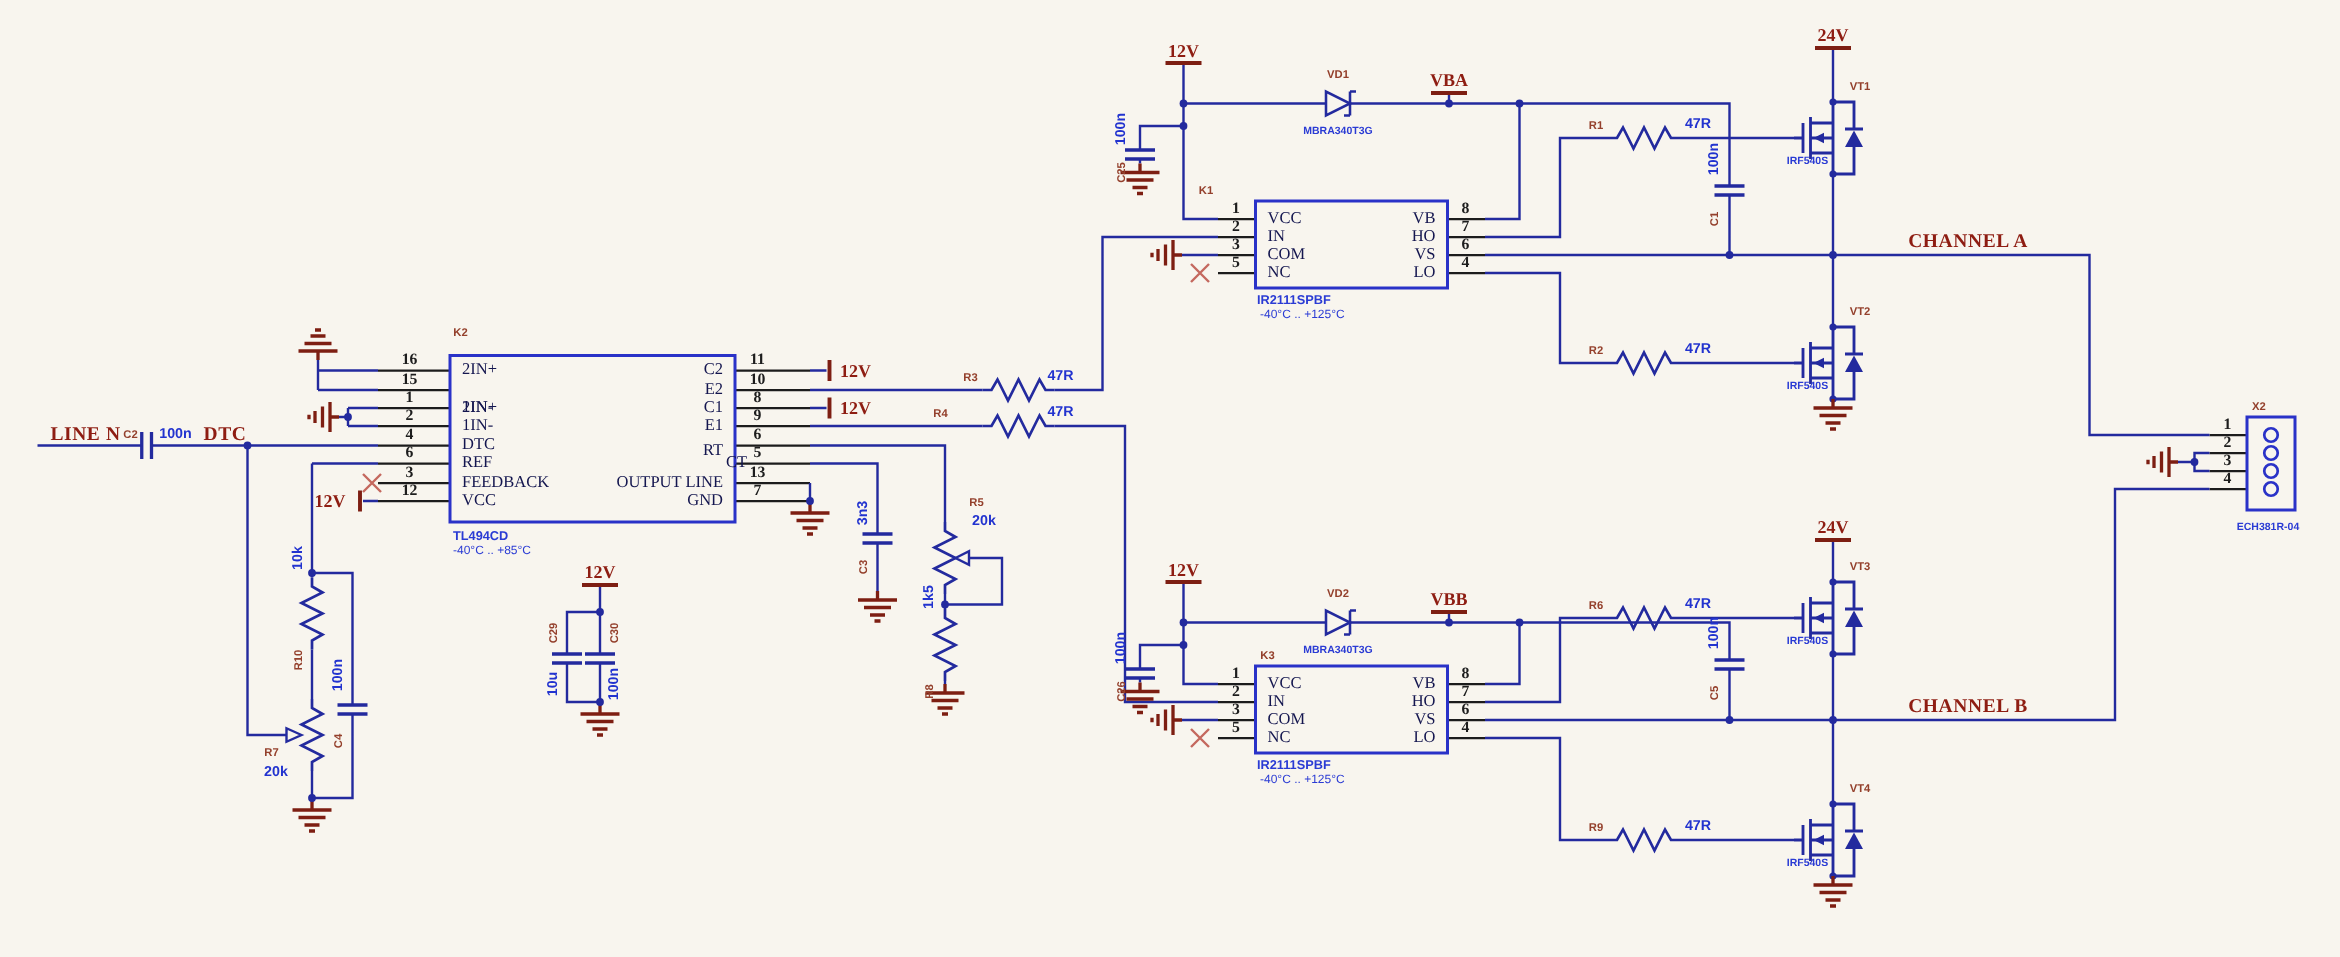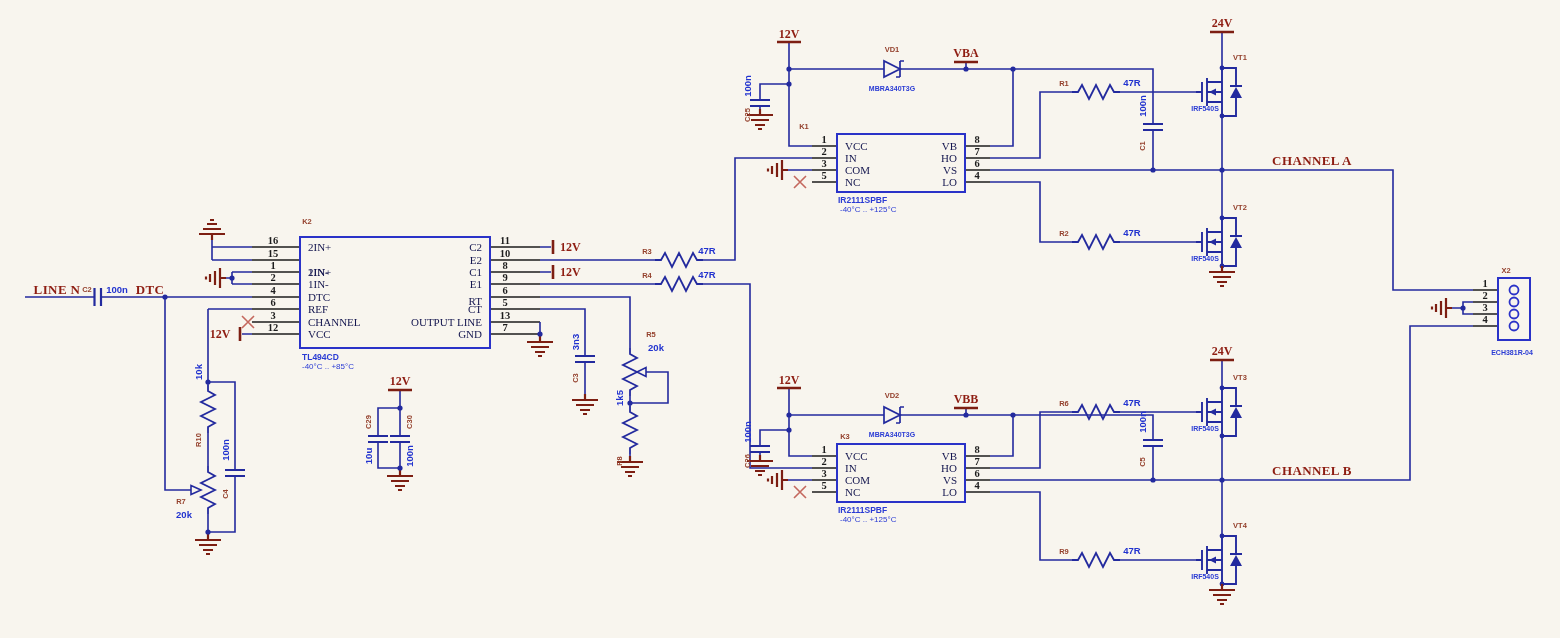--- a/index.html
+++ b/index.html
@@ -232,36 +232,36 @@
 <div class="lbl pnum" style="left:273px;top:291px">4</div>
 <div class="lbl pnum" style="left:273px;top:303px">6</div>
 <div class="lbl pnum" style="left:273px;top:316px">3</div>
 <div class="lbl pnum" style="left:273px;top:328px">12</div>
 <div class="lbl pname la" style="left:308px;top:247px">2IN+</div>
 <div class="lbl pname la" style="left:308px;top:272px">2IN-</div>
 <div class="lbl pname la" style="left:308px;top:272px">1IN+</div>
 <div class="lbl pname la" style="left:308px;top:284px">1IN-</div>
 <div class="lbl pname la" style="left:308px;top:297px">DTC</div>
 <div class="lbl pname la" style="left:308px;top:309px">REF</div>
-<div class="lbl pname la" style="left:308px;top:322px">CHANNEL</div>
+<div class="lbl pname la" style="left:308px;top:322px">FEEDBACK</div>
 <div class="lbl pname la" style="left:308px;top:334px">VCC</div>
 <div class="lbl pnum" style="left:505px;top:241px">11</div>
 <div class="lbl pnum" style="left:505px;top:254px">10</div>
 <div class="lbl pnum" style="left:505px;top:266px">8</div>
 <div class="lbl pnum" style="left:505px;top:278px">9</div>
 <div class="lbl pnum" style="left:505px;top:291px">6</div>
 <div class="lbl pnum" style="left:505px;top:303px">5</div>
 <div class="lbl pnum" style="left:505px;top:316px">13</div>
 <div class="lbl pnum" style="left:505px;top:328px">7</div>
 <div class="lbl pname ra" style="left:482px;top:247px">C2</div>
 <div class="lbl pname ra" style="left:482px;top:260px">E2</div>
 <div class="lbl pname ra" style="left:482px;top:272px">C1</div>
 <div class="lbl pname ra" style="left:482px;top:284px">E1</div>
 <div class="lbl pname ra" style="left:482px;top:301px">RT</div>
-<div class="lbl pname ra" style="left:482px;top:309px">CT</div>
+<div class="lbl pname ra" style="left:498px;top:309px">CT</div>
 <div class="lbl pname ra" style="left:482px;top:322px">OUTPUT LINE</div>
 <div class="lbl pname ra" style="left:482px;top:334px">GND</div>
 
 <div class="lbl ref" style="left:804px;top:127px">K1</div>
 <div class="lbl part la" style="left:838px;top:200px">IR2111SPBF</div>
 <div class="lbl temp la" style="left:840px;top:210px">-40°C .. +125°C</div>
 <div class="lbl pnum" style="left:824px;top:140px">1</div>
 <div class="lbl pnum" style="left:824px;top:152px">2</div>
 <div class="lbl pnum" style="left:824px;top:164px">3</div>
 <div class="lbl pnum" style="left:824px;top:176px">5</div>
@@ -326,21 +326,21 @@
 <div class="lbl val v" style="left:199px;top:372px">10k</div>
 <div class="lbl ref v" style="left:199px;top:440px">R10</div>
 <div class="lbl ref" style="left:181px;top:502px">R7</div>
 <div class="lbl val" style="left:184px;top:515px">20k</div>
 <div class="lbl ref" style="left:651px;top:335px">R5</div>
 <div class="lbl val" style="left:656px;top:348px">20k</div>
 <div class="lbl val v" style="left:620px;top:398px">1k5</div>
 <div class="lbl ref v" style="left:620px;top:461px">R8</div>
 <div class="lbl ref" style="left:647px;top:252px">R3</div>
 <div class="lbl val" style="left:707px;top:251px">47R</div>
-<div class="lbl ref" style="left:647px;top:276px">R4</div>
+<div class="lbl ref" style="left:627px;top:276px">R4</div>
 <div class="lbl val" style="left:707px;top:275px">47R</div>
 <div class="lbl ref" style="left:1064px;top:84px">R1</div>
 <div class="lbl val" style="left:1132px;top:83px">47R</div>
 <div class="lbl ref" style="left:1064px;top:234px">R2</div>
 <div class="lbl val" style="left:1132px;top:233px">47R</div>
 <div class="lbl ref" style="left:1064px;top:404px">R6</div>
 <div class="lbl val" style="left:1132px;top:403px">47R</div>
 <div class="lbl ref" style="left:1064px;top:552px">R9</div>
 <div class="lbl val" style="left:1132px;top:551px">47R</div>
 <div class="lbl ref" style="left:892px;top:50px">VD1</div>

